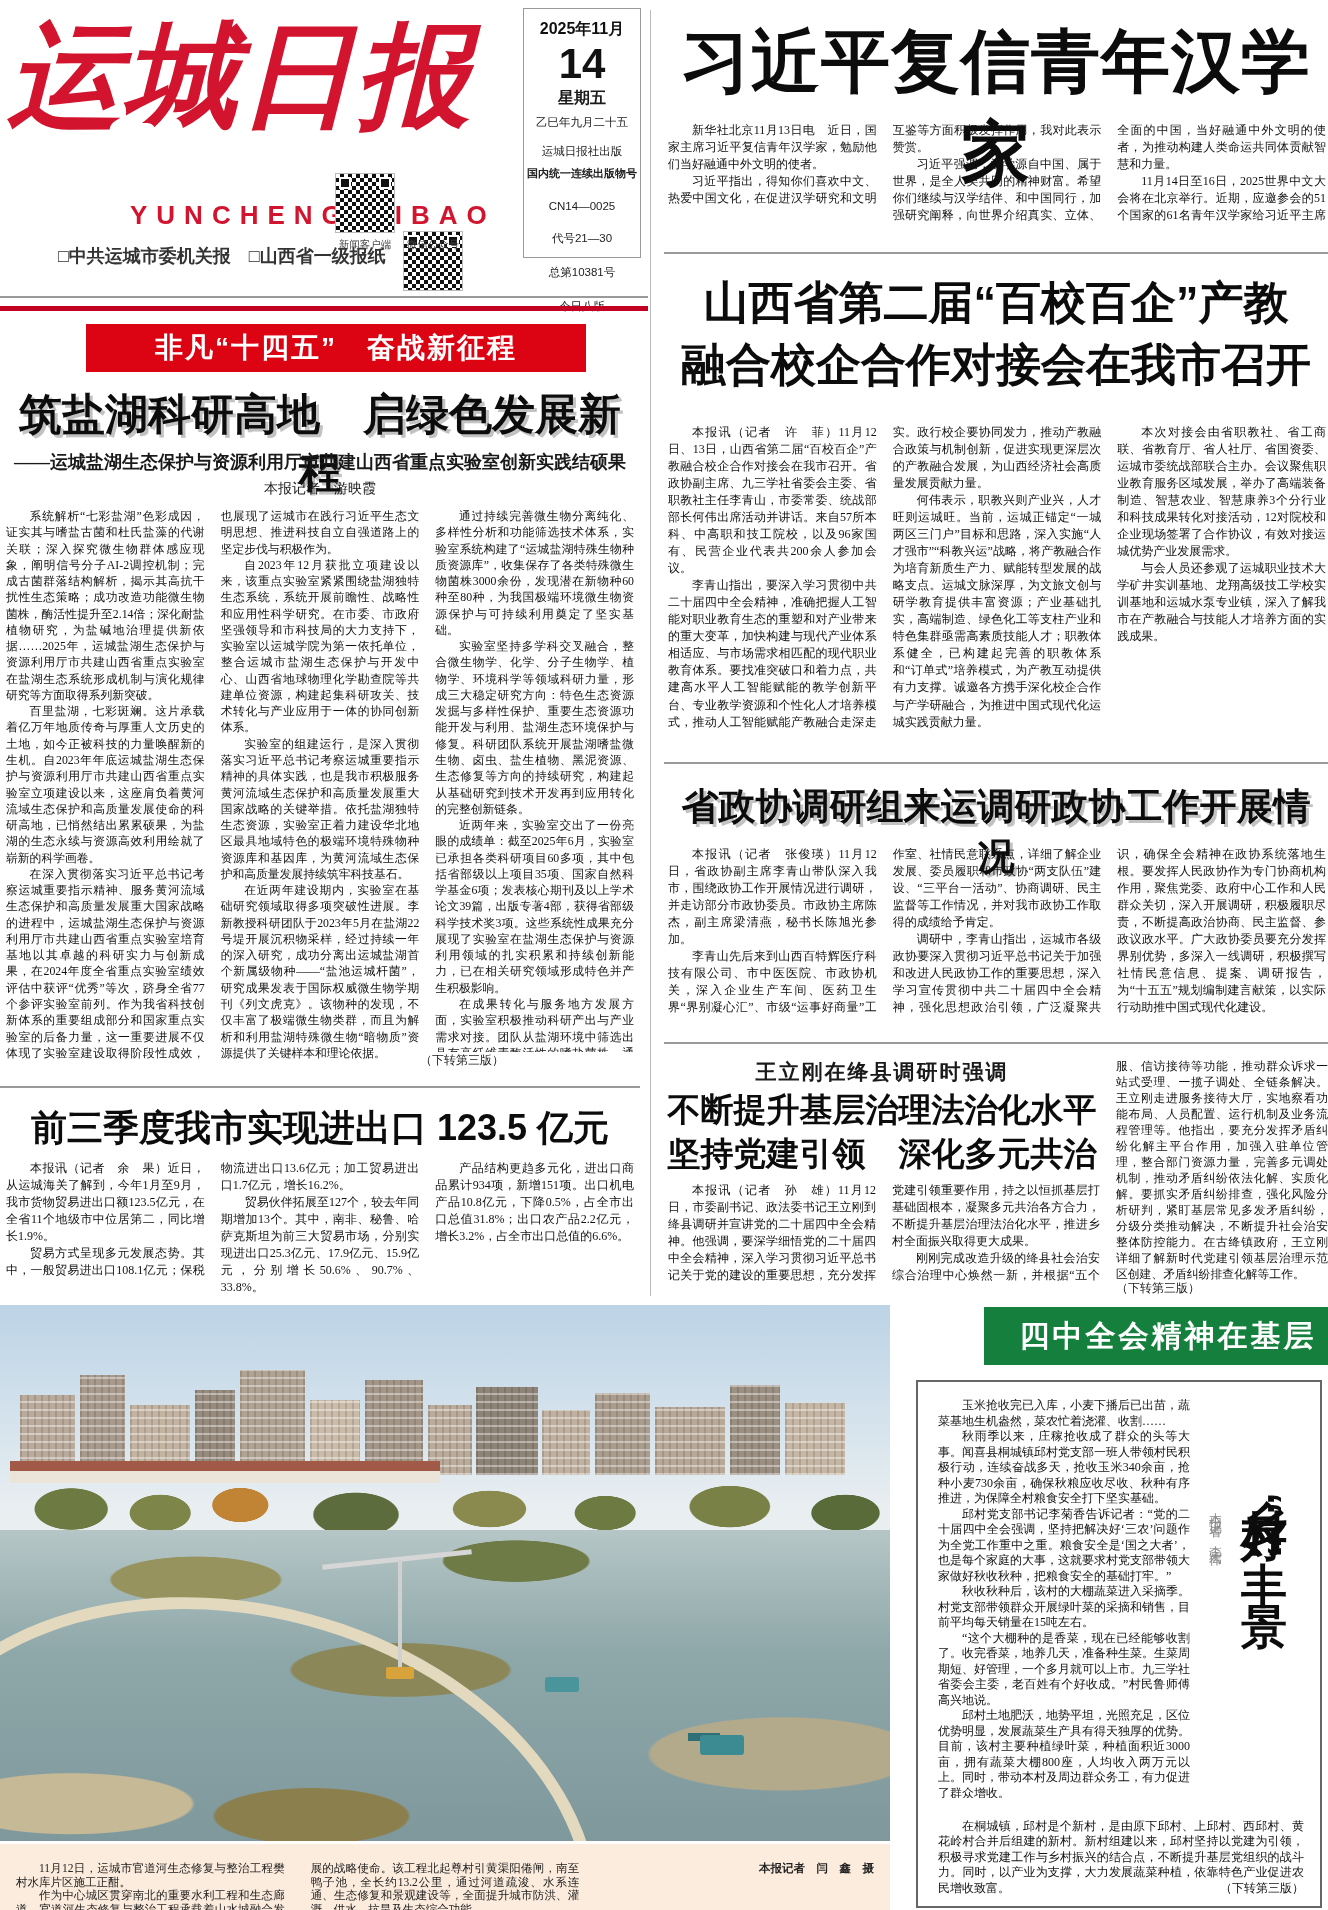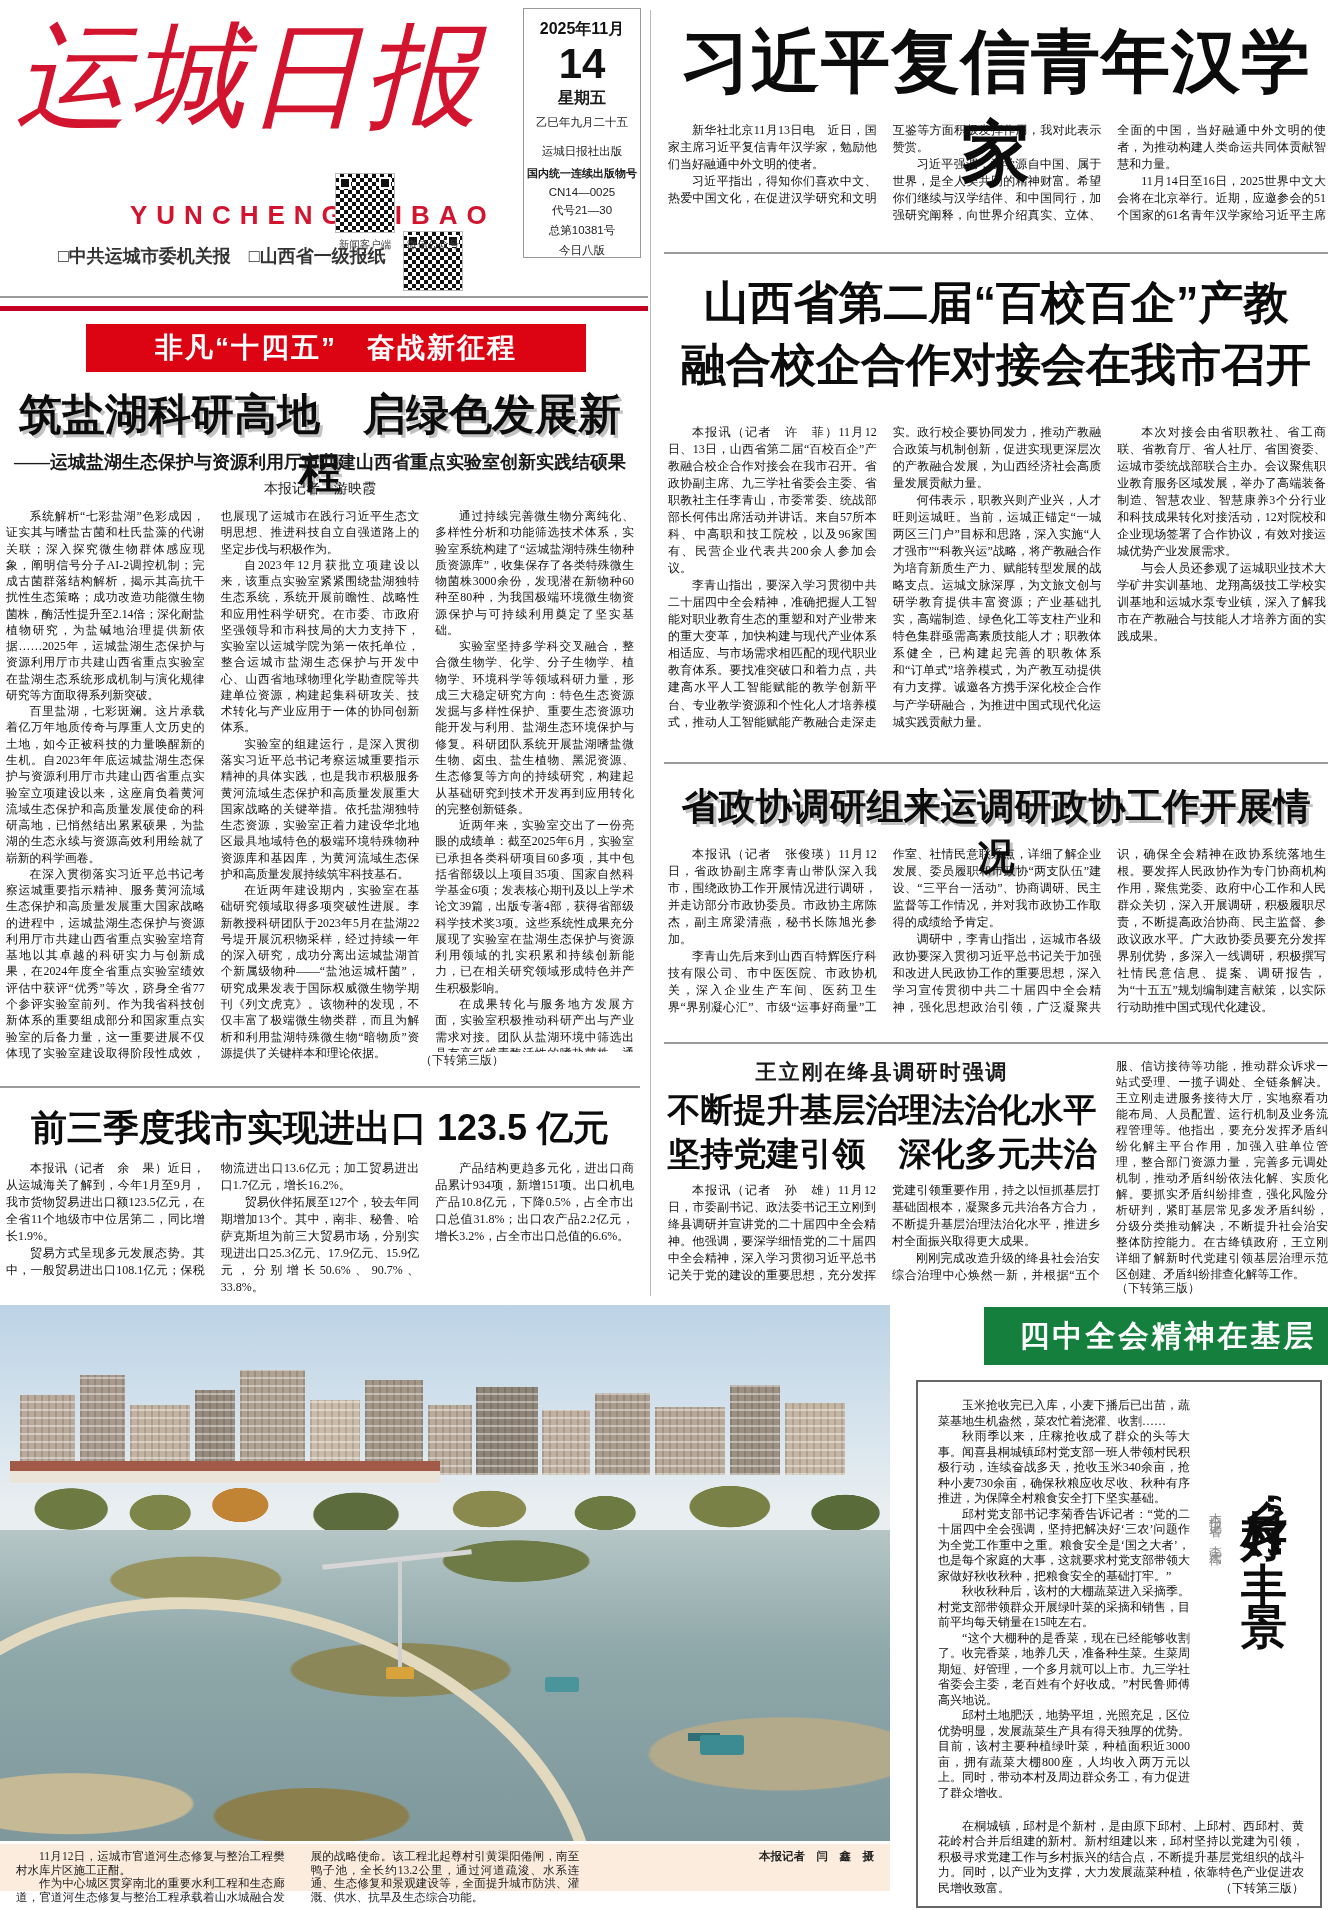--- a/index.html
+++ b/index.html
@@ -11,36 +11,36 @@
   .shadowed{text-shadow:3px 3px 0 #c2c2c2;}
   .center{text-align:center;}
   .rule{background:#9a9a9a;}
   .redrule{background:#c30021;}
   .vrule{background:#b8b8b8;}
   .bp{margin:0;text-indent:2em;}
   .body-txt{font-size:12px;line-height:1.42;text-align:justify;color:#111;}
   .cols3{column-count:3;column-gap:16px;column-fill:auto;overflow:hidden;}
   .cols2{column-count:2;column-gap:16px;column-fill:auto;overflow:hidden;}
   
-  .masthead-title{font-size:114px;font-weight:400;color:#d2142e;font-style:italic;letter-spacing:2px;line-height:1.1;white-space:nowrap;margin-left:8px;}
+  .masthead-title{font-size:114px;font-weight:700;color:#d2142e;font-style:italic;letter-spacing:2px;line-height:1.1;white-space:nowrap;}
   .masthead-en{color:#d2142e;font-weight:bold;font-size:26px;letter-spacing:9px;}
   .org-line{font-size:18px;color:#333;font-weight:bold;}
   .qr{width:58px;height:58px;background:repeating-conic-gradient(#111 0% 25%,#fff 0% 50%) 0 0/8px 8px;outline:1px solid #bbb;position:relative;}
   .qr::before{content:"";position:absolute;left:3px;top:3px;width:12px;height:12px;background:#111;box-shadow:0 0 0 2px #fff inset;}
   .qr::after{content:"";position:absolute;right:3px;top:3px;width:12px;height:12px;background:#111;box-shadow:0 0 0 2px #fff inset;}
   .qr-cap{font-size:10.5px;color:#444;text-align:center;width:58px;font-family:"Liberation Sans",sans-serif;}
   
   .datebox{border:1px solid #999;display:flex;flex-direction:column;align-items:center;box-sizing:border-box;padding-top:10px;}
   .db-ym{font-size:16px;font-weight:bold;font-family:"Liberation Sans",sans-serif;color:#111;}
   .db-day{font-size:42px;font-weight:bold;font-family:"Liberation Sans",sans-serif;color:#111;line-height:1.15;}
   .db-week{font-size:16px;font-weight:bold;font-family:"Liberation Sans",sans-serif;}
   .db-lunar{font-size:11.5px;margin-top:6px;}
   .db-pub{font-size:11.5px;margin-top:14px;}
   .db-small{font-size:11px;font-family:"Liberation Sans",sans-serif;color:#222;margin-top:7px;font-weight:bold;}
-  .db-s2{font-size:11.5px;font-family:"Liberation Sans",sans-serif;color:#222;margin-top:5px;}
+  .db-s2{font-size:11.5px;font-family:"Liberation Sans",sans-serif;color:#222;margin-top:19px;}
   .banner{background:#dc0413;color:#fff;font-weight:900;font-family:"Liberation Sans",sans-serif;
           font-size:28px;display:flex;align-items:center;justify-content:center;letter-spacing:2px;}
   .kicker{font-size:21px;font-weight:bold;letter-spacing:2px;}
   .redbox{background:#15803d;color:#fff;font-weight:900;font-family:"Liberation Sans",sans-serif;
           font-size:30px;display:flex;align-items:center;justify-content:center;letter-spacing:3px;margin-left:32px;}
   .xc-box{border:2px solid #666;box-sizing:border-box;}
   .v-head{writing-mode:vertical-rl;font-family:"Liberation Sans",sans-serif;font-weight:900;font-size:46px;color:#0c0c0c;letter-spacing:10px;}
   .v-byline{writing-mode:vertical-rl;font-size:13px;color:#8a8a8a;letter-spacing:4px;}
   .jump{text-align:left;font-size:12px;}
   
@@ -200,21 +200,21 @@
       radial-gradient(200px 50px at 8% 88%, #c5b996 0 60%, transparent 62%),
       radial-gradient(160px 46px at 35% 92%, #8b7f4e 0 60%, transparent 62%);"></div>
     <div class="abs" style="left:-120px;top:300px;width:700px;height:500px;border:12px solid #e3d9bf;border-radius:50%;transform:rotate(15deg);"></div>
     <div class="abs" style="left:322px;top:252px;width:150px;height:5px;background:#d6d6d6;transform:rotate(-6deg);"></div>
     <div class="abs" style="left:398px;top:255px;width:4px;height:112px;background:#d0d0d0;"></div>
     <div class="abs" style="left:386px;top:362px;width:28px;height:12px;background:#d9a33c;border-radius:2px;"></div>
     <div class="abs" style="left:700px;top:430px;width:44px;height:20px;background:#3d8b92;border-radius:3px;box-shadow:-18px -8px 0 -6px #2f6f76;"></div>
     <div class="abs" style="left:545px;top:372px;width:34px;height:15px;background:#49959b;border-radius:3px;"></div>
   </figure>
 
-  <div class="abs caption-box" style="left:0;top:1844px;width:890px;height:47px;padding:6px 16px;">
+  <div class="abs caption-box" style="left:0;top:1844px;width:890px;height:66px;padding:18px 16px;">
     <div class="cap-txt" style="column-count:3;column-gap:26px;column-fill:auto;height:54px;overflow:hidden;">
       <p class="bp">11月12日，运城市官道河生态修复与整治工程樊村水库片区施工正酣。</p>
       <p class="bp">作为中心城区贯穿南北的重要水利工程和生态廊道，官道河生态修复与整治工程承载着山水城融合发展的战略使命。该工程北起尊村引黄渠阳倦闸，南至鸭子池，全长约13.2公里，通过河道疏浚、水系连通、生态修复和景观建设等，全面提升城市防洪、灌溉、供水、抗旱及生态综合功能。</p>
       <p class="cap-credit">本报记者　闫　鑫　摄</p>
     </div>
   </div>
 
   <section>
     <div class="abs redbox" style="left:952px;top:1307px;width:368px;height:58px;">四中全会精神在基层</div>
     <div class="abs xc-box" style="left:916px;top:1380px;width:406px;height:528px;">

